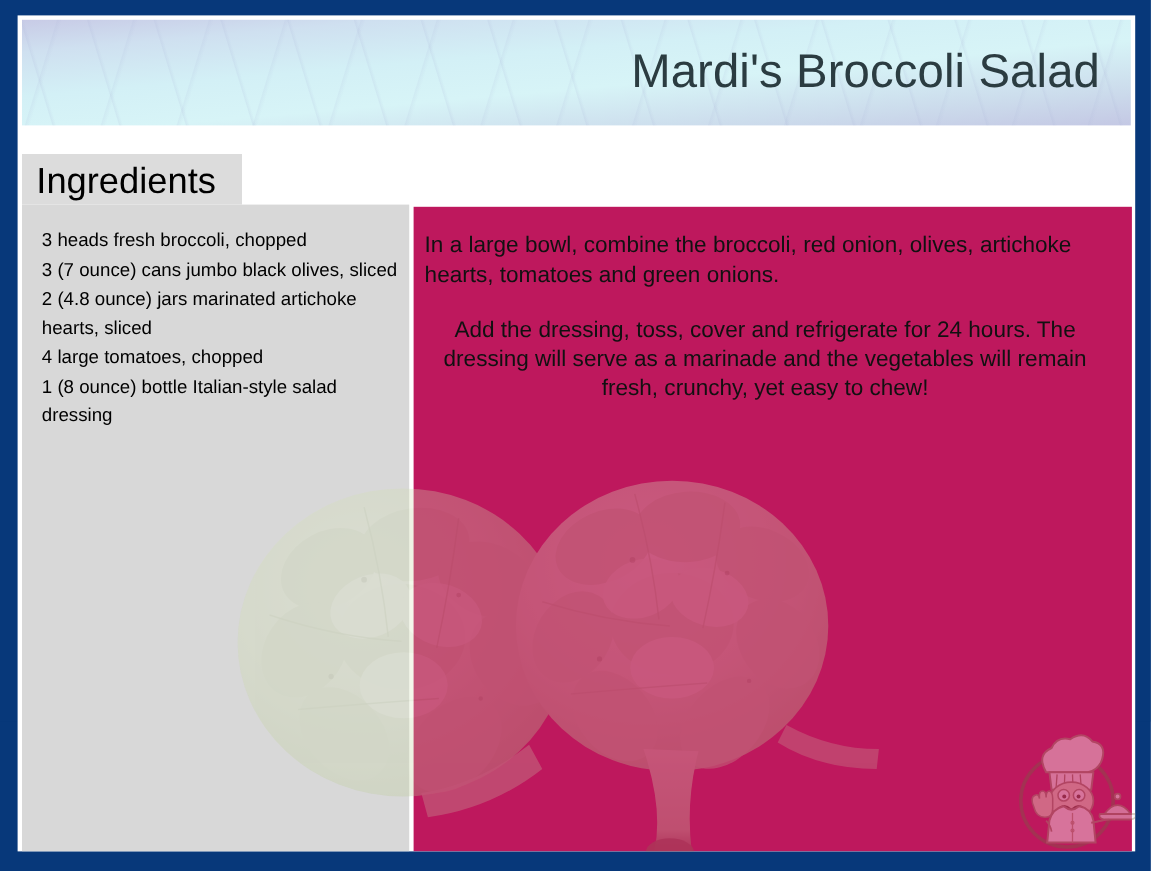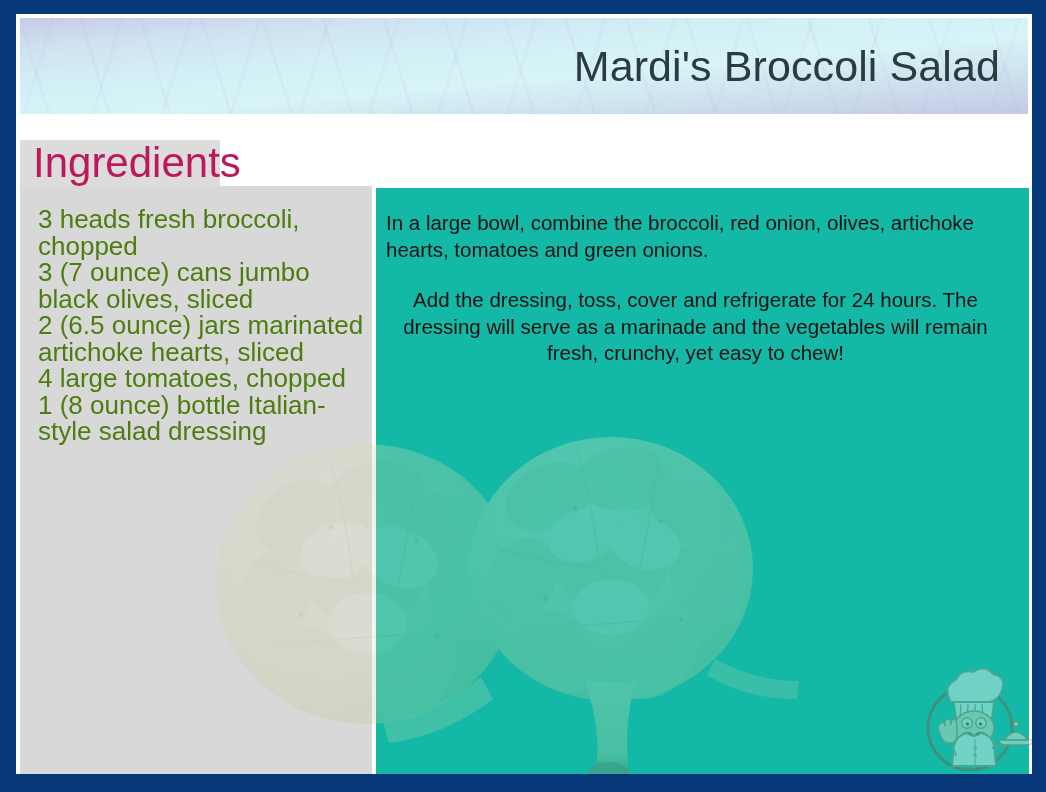--- a/index.html
+++ b/index.html
@@ -64,54 +64,54 @@
   
   .tab {
     position:absolute;
     background:#dcdcdc;
     display:flex;
     align-items:center;
     padding-left:13px;
     z-index:6;
   }
   .tab-label {
-    font-size:42px;
+    font-size:33px;
     font-weight:400;
-    color:#be185d;
+    color:#000000;
     line-height:1;
   }
   #tab-ingredients { left:4px;  top:126px; width:200px; height:46px; }
   #tab-directions  { left:360px; top:128px; width:160px; height:46px; }
 
   
   .panel {
     position:absolute;
     overflow:hidden;
   }
   #panel-ingredients {
     left:4px; top:172px;
     width:352px; height:588px;
     background:#d8d8d8;
     z-index:3;
   }
   #panel-directions {
     left:360px; top:174px;
     width:653px; height:586px;
-    background:#14b8a6;
+    background:#be185d;
     z-index:2;
   }
 
   
   .ingredients-list {
     position:relative;
     z-index:5;
     padding:20px 8px 0 18px;
-    font-size:26px;
+    font-size:17px;
     line-height:26.5px;
-    color:#4d7c0f;
+    color:#000000;
   }
   .ingredients-list div { white-space:normal; }
 
   .directions-body {
     position:relative;
     z-index:5;
     padding:22px 24px 0 10px;
     font-size:20.5px;
     line-height:26.5px;
     color:#111111;
@@ -146,21 +146,21 @@
   <div class="canvas">
 
     <div class="banner">
       <div class="banner-title">Mardi's Broccoli Salad</div>
     </div>
 
     <div class="panel" id="panel-ingredients">
       <div class="ingredients-list">
         <div>3 heads fresh broccoli, chopped</div>
         <div>3 (7 ounce) cans jumbo black olives, sliced</div>
-        <div>2 (6.5 ounce) jars marinated artichoke hearts, sliced</div>
+        <div>2 (4.8 ounce) jars marinated artichoke hearts, sliced</div>
         <div>4 large tomatoes, chopped</div>
         <div>1 (8 ounce) bottle Italian-style salad dressing</div>
       </div>
     </div>
 
     <div class="panel" id="panel-directions">
       <div class="directions-body">
         <p>In a large bowl, combine the broccoli, red onion, olives, artichoke hearts, tomatoes and green onions.</p>
         <p>Add the dressing, toss, cover and refrigerate for 24 hours. The dressing will serve as a marinade and the vegetables will remain fresh, crunchy, yet easy to chew!</p>
       </div>

